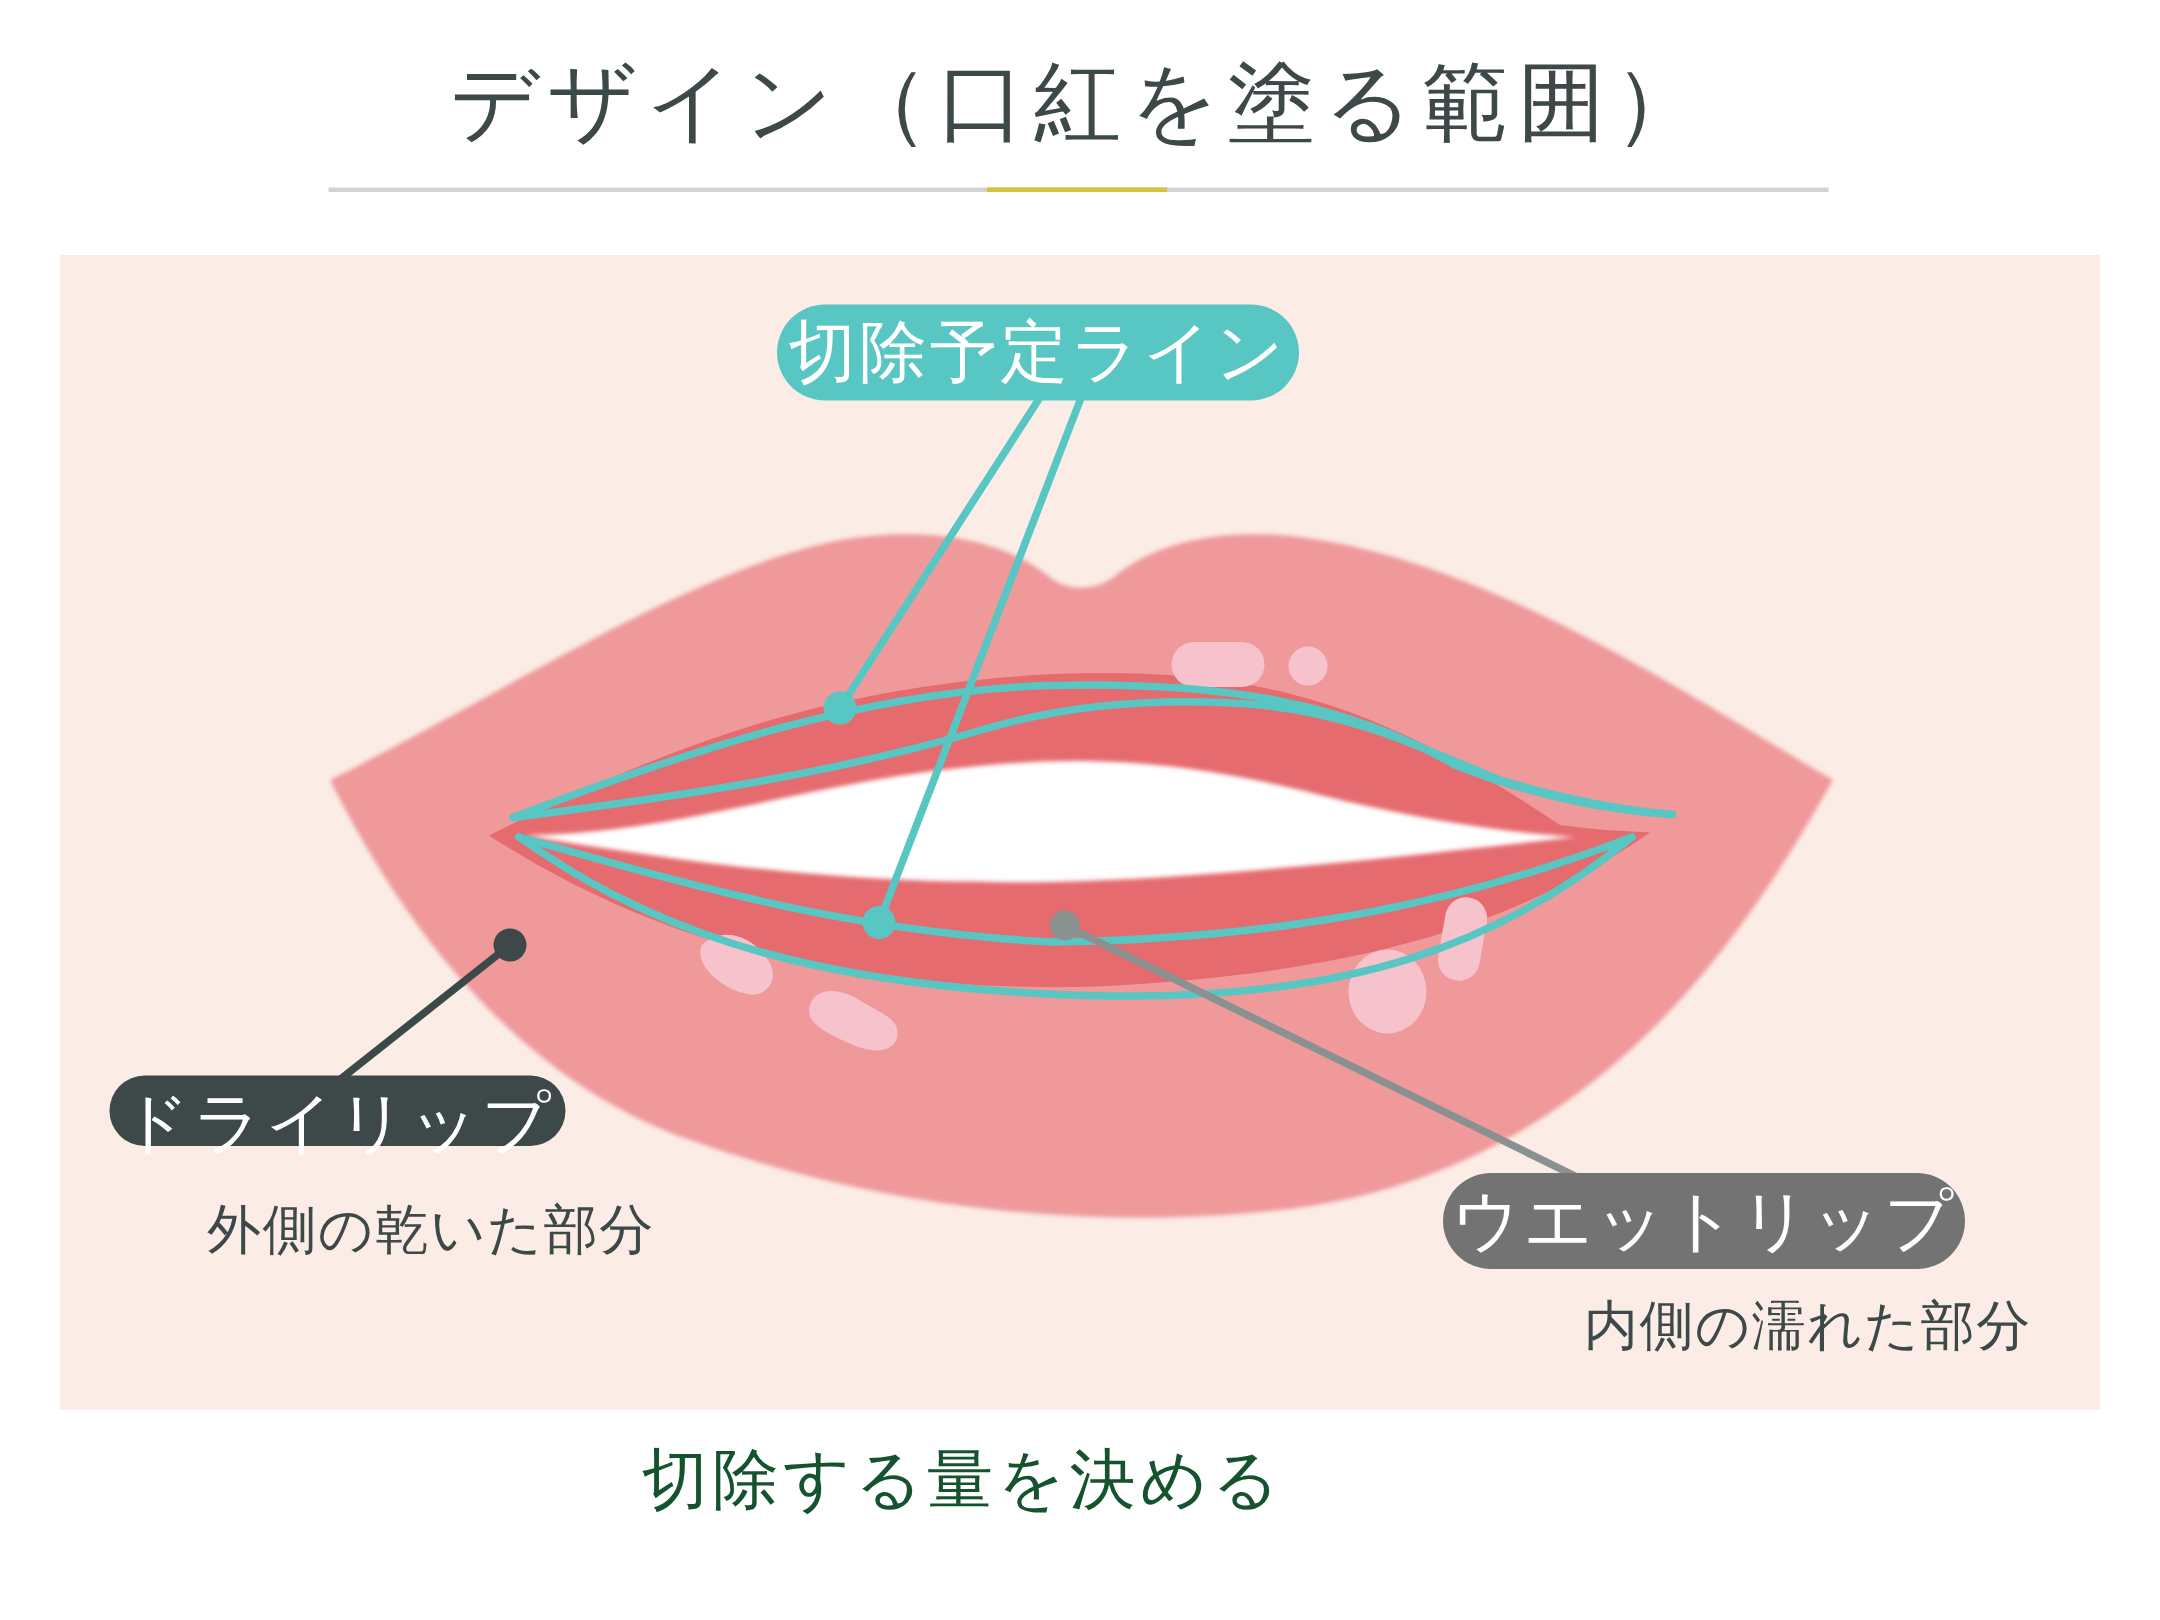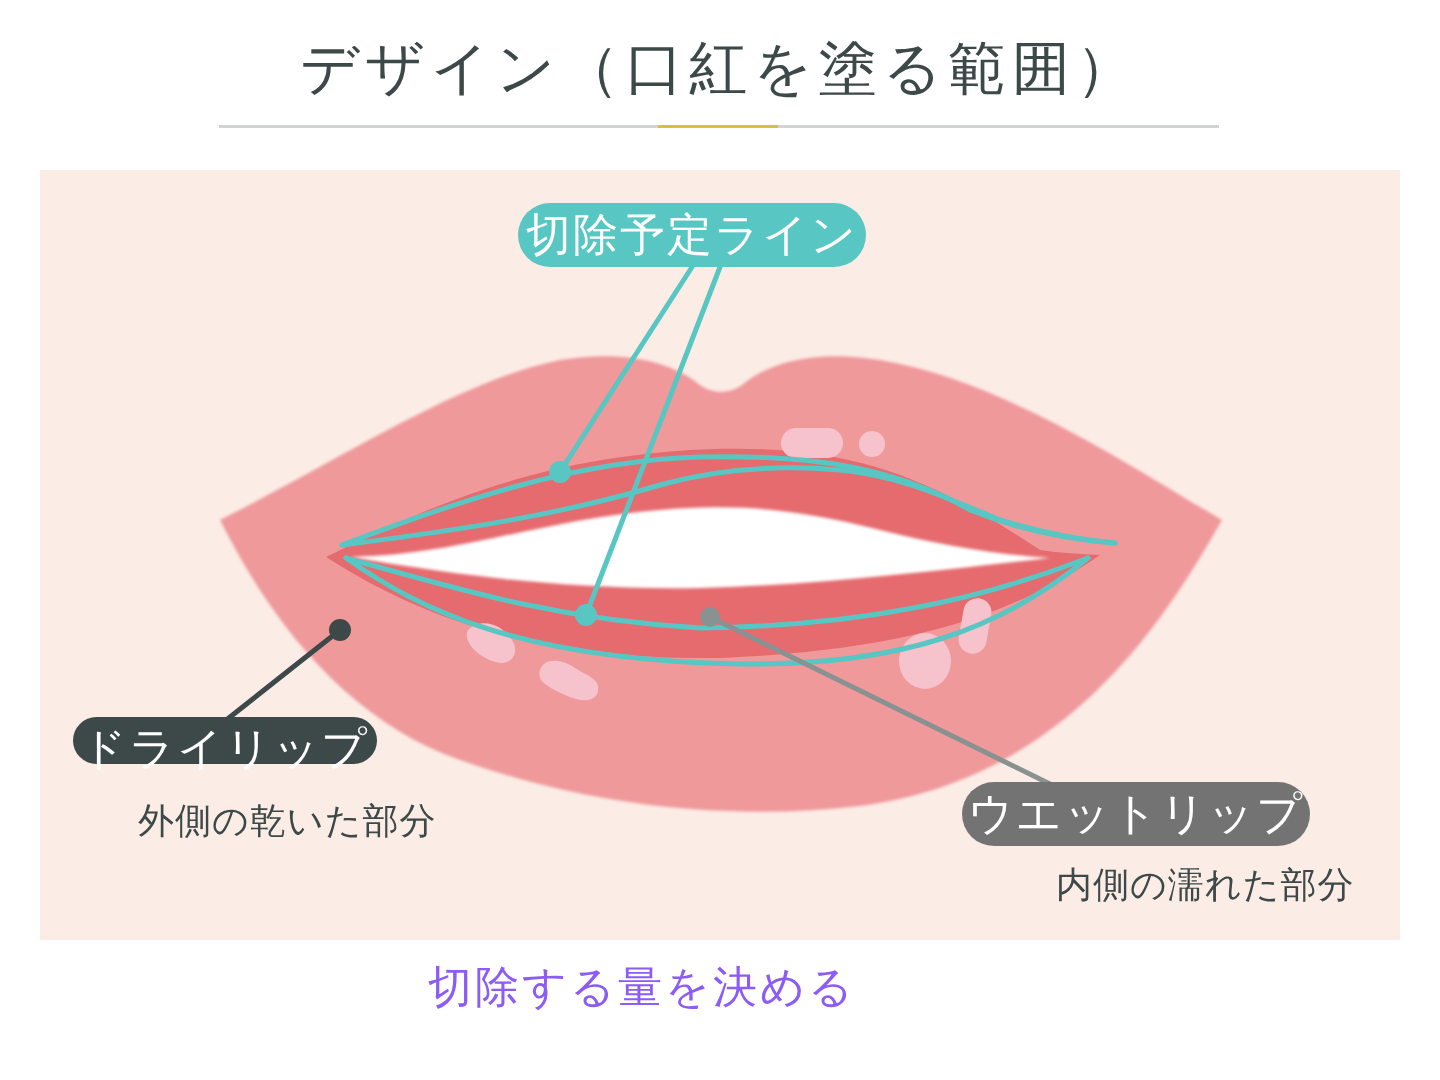--- a/index.html
+++ b/index.html
@@ -24,21 +24,21 @@
     .desc {
       position: absolute; color: #3d4848;
       font-family: "DejaVu Sans", "Liberation Sans", sans-serif;
       font-size: 36px; line-height: 48px; letter-spacing: 1px; white-space: nowrap;
     }
     .desc-dry { left: 98px; top: 627px; }
     .desc-wet { left: 988px; top: 691px; margin-left: 28px; }
     .caption {
       position: absolute; left: 0; top: 955px; width: 1284px; text-align: center;
       font-family: "DejaVu Serif", "Liberation Serif", serif;
-      font-size: 44px; color: #8b5cf6; letter-spacing: 3px; line-height: 64px;
+      font-size: 44px; color: #14532d; letter-spacing: 3px; line-height: 64px;
     }
   </style>
 </head>
 <body>
 
 <div class="title">デザイン（口紅を塗る範囲）</div>
 <div class="rule"></div>
 <div class="rule-accent"></div>
 
 <div class="panel">

